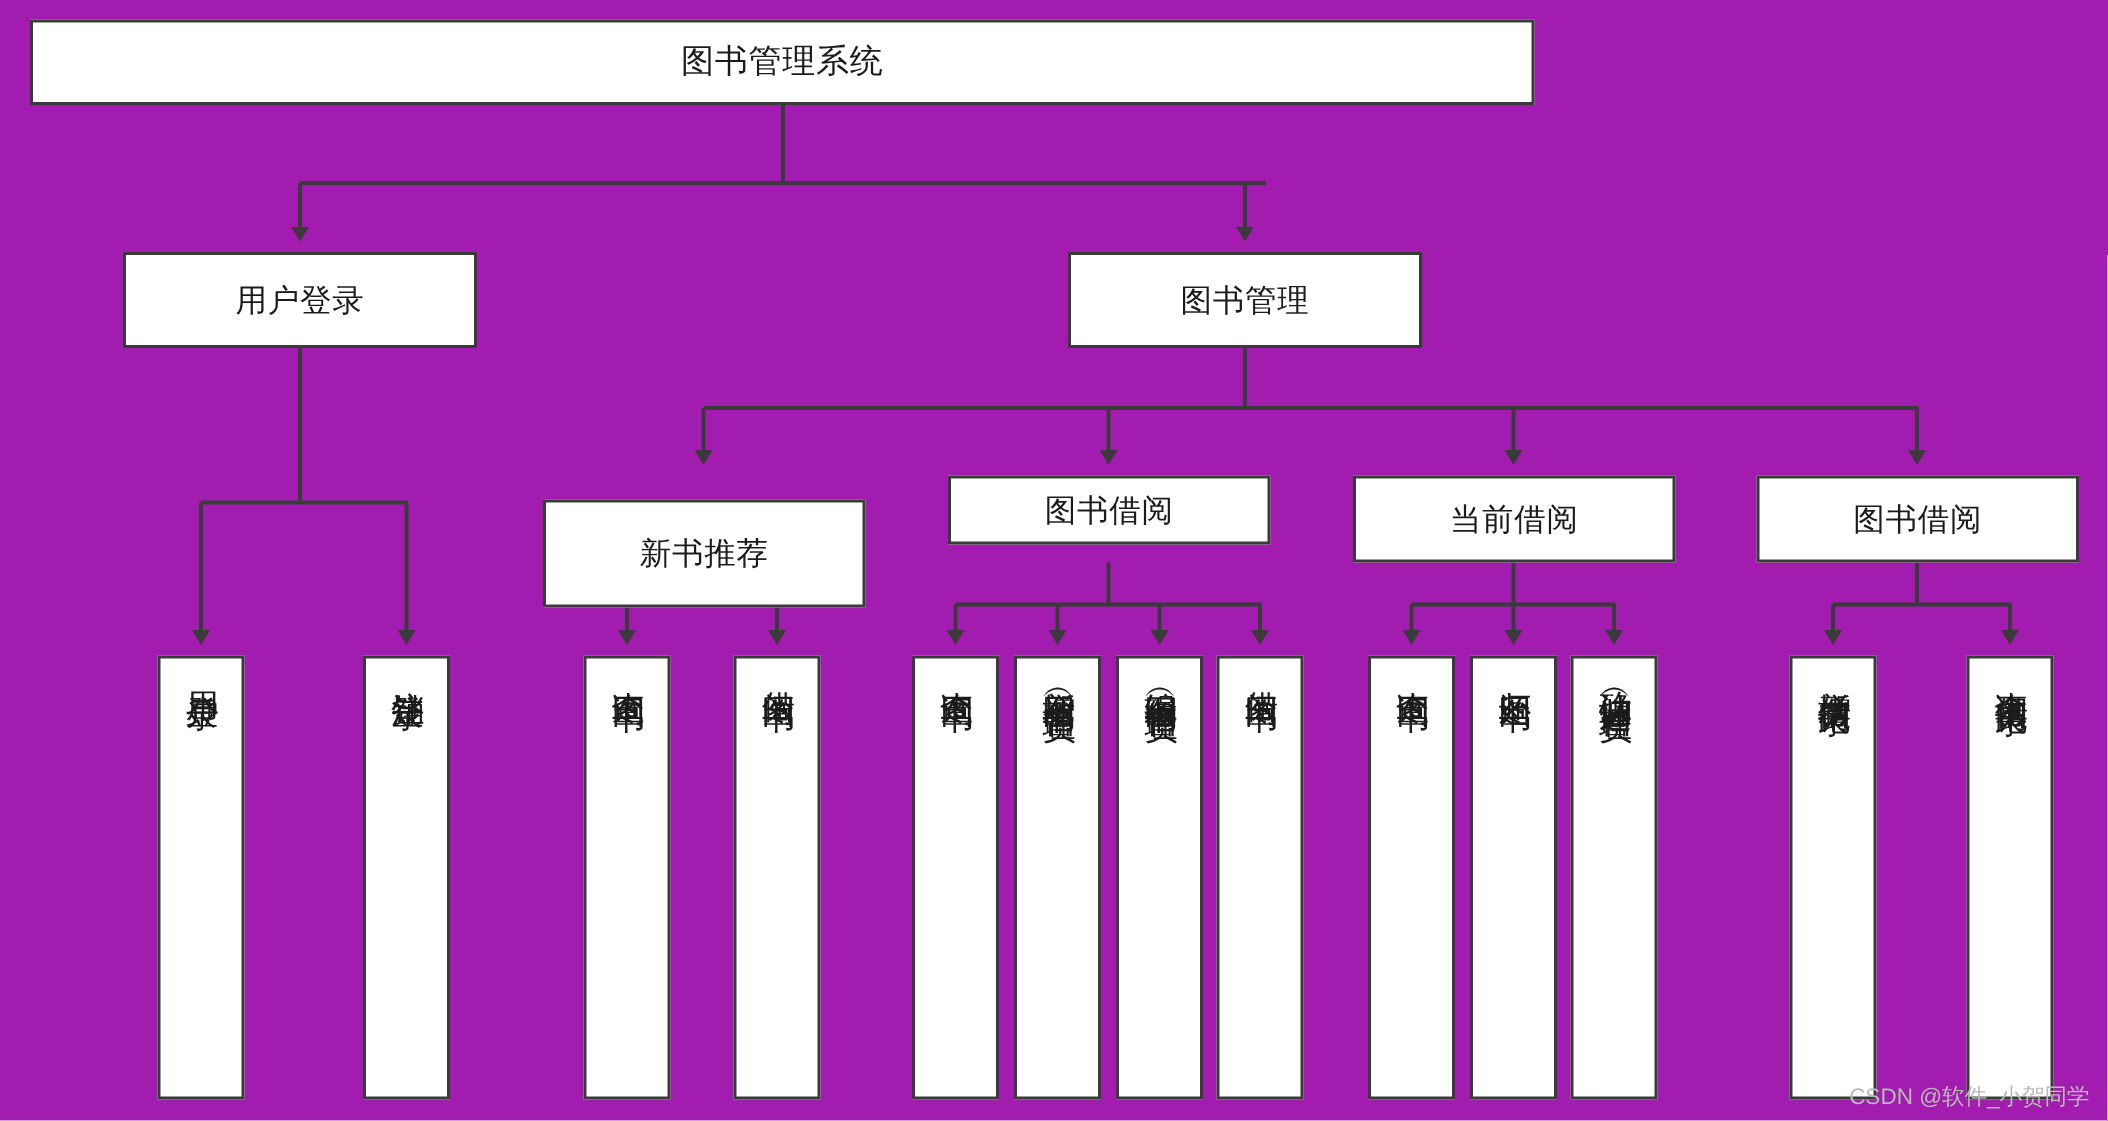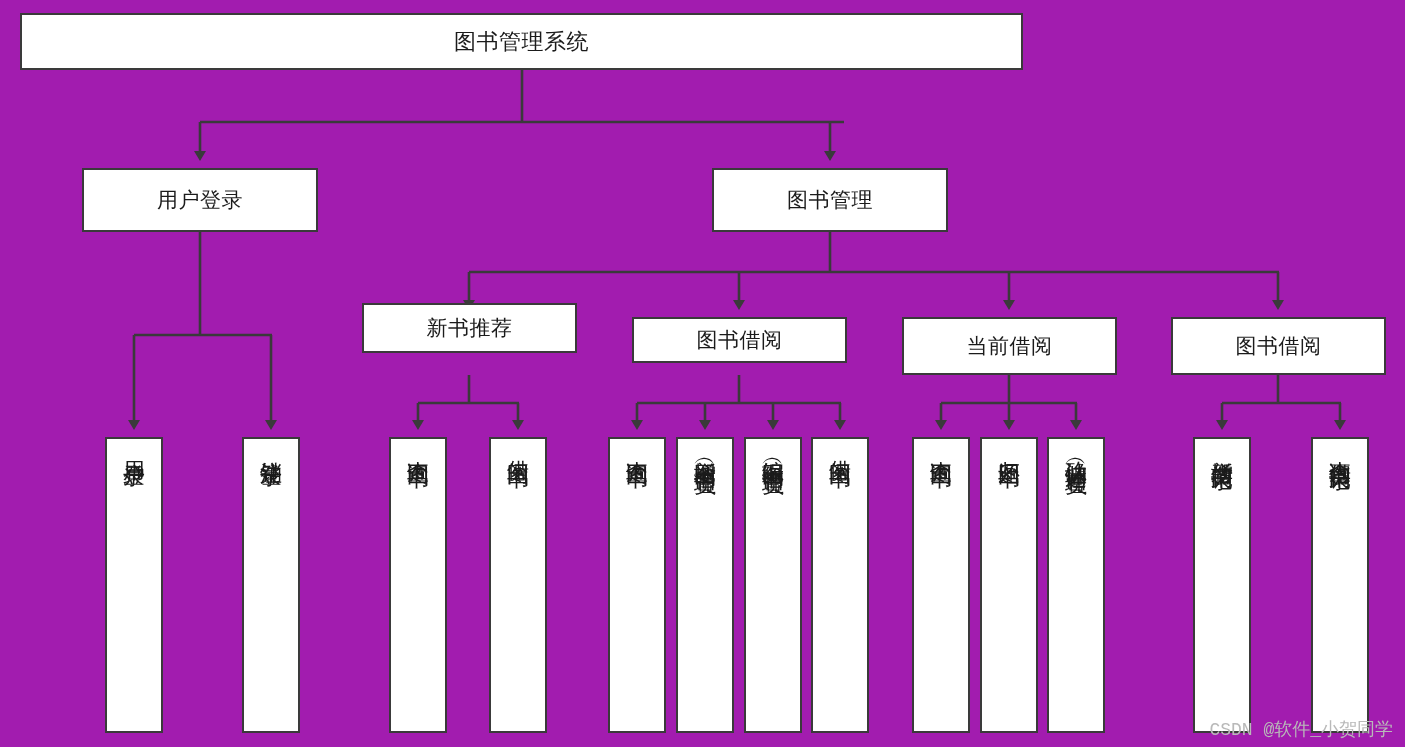--- a/index.html
+++ b/index.html
@@ -63,25 +63,25 @@
     text-orientation: upright;
     font-size: 22px;
     letter-spacing: 2px;
     line-height: 1;
   }
   
   #watermark {
     position: absolute;
     right: 12px;
     bottom: 6px;
-    font-size: 18px;
+    font-size: 15px;
     color: #b9b9b9;
     z-index: 6;
     white-space: nowrap;
-    font-family: Liberation Mono, monospace;
+    font-family: Liberation Sans, sans-serif;
   }
 </style>
 </head>
 <body>
 
 <div id="canvas">
 
   <svg id="wires" viewBox="0 0 1405 747" xmlns="http://www.w3.org/2000/svg">
     <defs>
       <marker id="ar" markerWidth="10" markerHeight="12" refX="1" refY="6" orient="auto" markerUnits="userSpaceOnUse">
@@ -137,21 +137,21 @@
   </div>
 
   <div class="node h" style="left:82px; top:168px; width:236px; height:64px;">
     <span class="lbl">用户登录</span>
   </div>
 
   <div class="node h" style="left:712px; top:168px; width:236px; height:64px;">
     <span class="lbl">图书管理</span>
   </div>
 
-  <div class="node h" style="left:362px; top:303px; width:215px; height:50px;">
+  <div class="node h" style="left:362px; top:333px; width:215px; height:72px;">
     <span class="lbl">新书推荐</span>
   </div>
 
   <div class="node h" style="left:632px; top:317px; width:215px; height:46px;">
     <span class="lbl">图书借阅</span>
   </div>
 
   <div class="node h" style="left:902px; top:317px; width:215px; height:58px;">
     <span class="lbl">当前借阅</span>
   </div>

